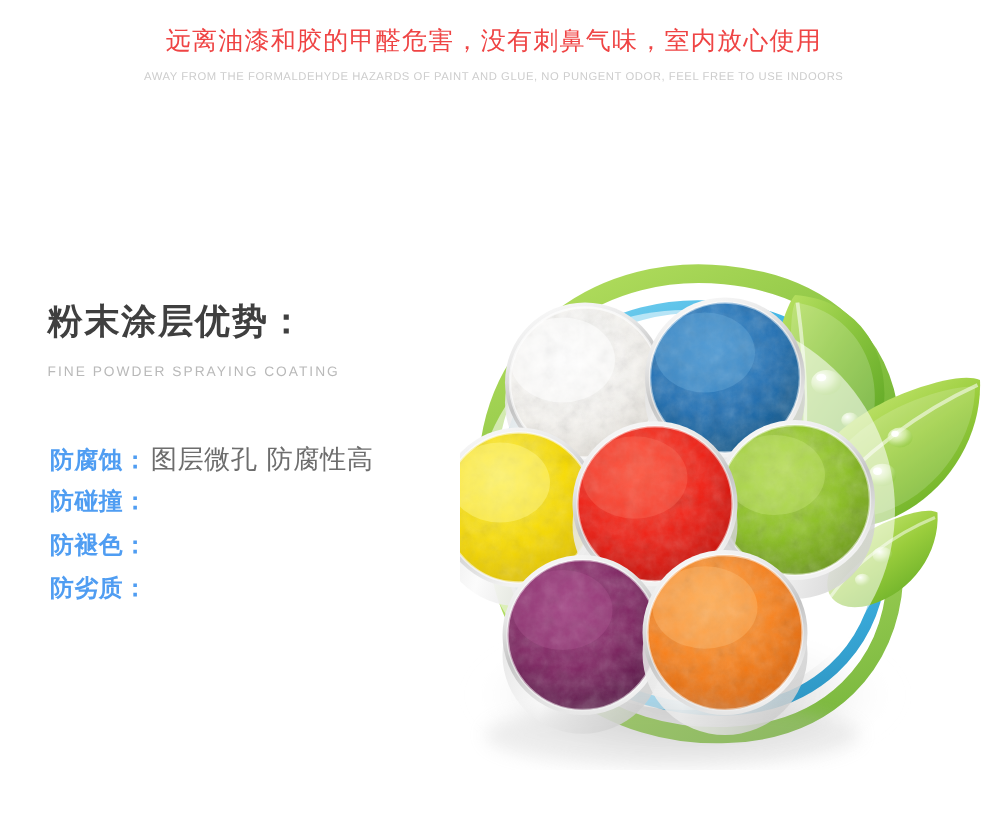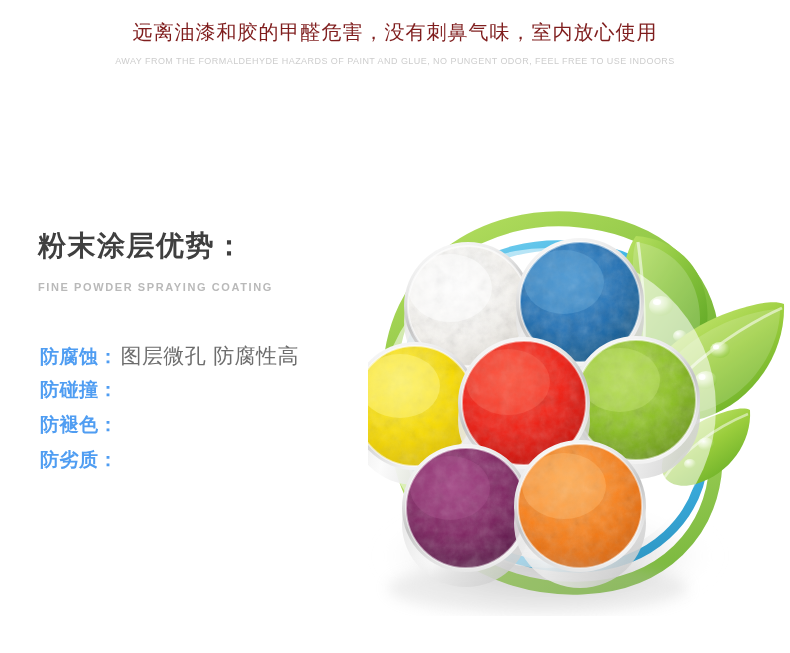--- a/index.html
+++ b/index.html
@@ -32,58 +32,57 @@
     letter-spacing: 2px;
     color: #3c81db;
     font-family: "DejaVu Sans", "Liberation Sans", sans-serif;
   }
   #sub-title-cn {
     margin: 0;
     padding-top: 18px;
     font-size: 20px;
     line-height: 28px;
     letter-spacing: 1px;
-    color: #7f1d1d;
+    color: #ef4444;
     font-family: "DejaVu Sans", "Liberation Sans", sans-serif;
   }
   #sub-title-en {
     margin: 0;
     padding-top: 9px;
     font-size: 9px;
     line-height: 13px;
     letter-spacing: 0.45px;
     color: #cdcdcd;
     font-family: "Liberation Sans", sans-serif;
   }
 
   
   #info-panel {
     position: absolute;
     left: 38px;
-    top: 228px;
+    top: 239px;
     width: 340px;
   }
   #section-title {
     margin: 0;
     font-size: 28px;
     line-height: 36px;
     font-weight: bold;
     letter-spacing: 1.5px;
     color: #3f3f3f;
     font-family: "DejaVu Sans", "Liberation Sans", sans-serif;
   }
   #section-subtitle {
     margin: 0;
     padding-top: 16px;
     font-size: 11px;
     line-height: 15px;
     letter-spacing: 1.6px;
     color: #b9b9b9;
     font-family: "Liberation Sans", sans-serif;
-    font-weight: bold;
   }
   #feature-list {
     margin: 0;
     padding: 0;
     list-style: none;
     position: absolute;
     top: 114px;
     left: 2px;
     text-align: center;
   }

